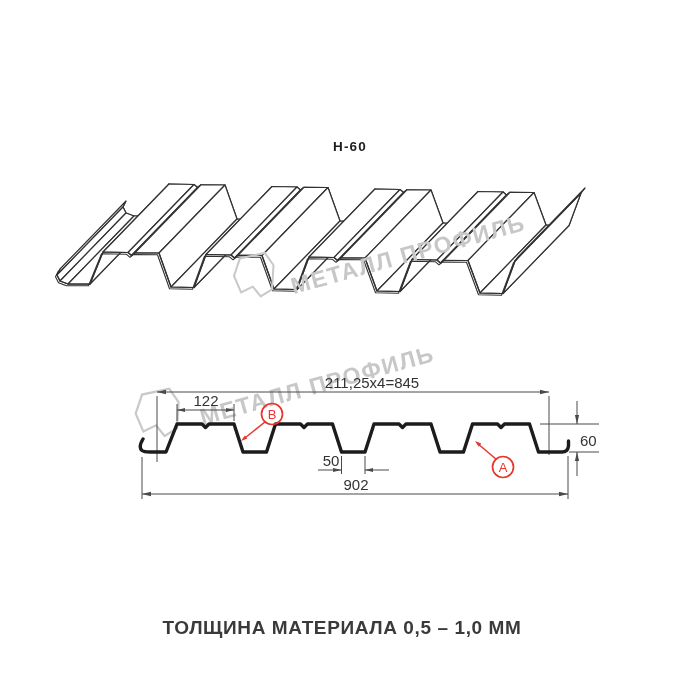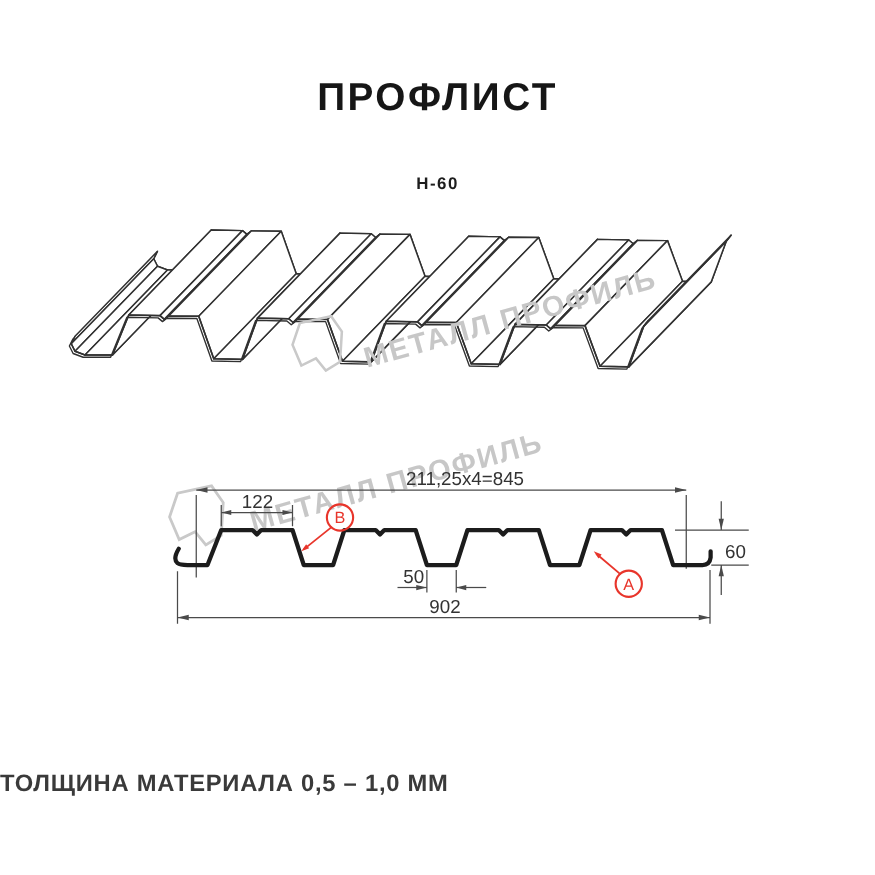--- a/index.html
+++ b/index.html
@@ -9,21 +9,21 @@
   }
   .title{
     position:absolute;left:0;top:60px;width:700px;text-align:center;
     font-size:31px;font-weight:bold;letter-spacing:2px;color:#161616;
   }
   .subtitle{
     position:absolute;left:0;top:101px;width:700px;text-align:center;
     font-size:13.5px;font-weight:bold;letter-spacing:1.2px;color:#1d1d1d;margin-top:38px;
   }
   .footer-note{
-    position:absolute;left:0;top:617px;width:684px;text-align:left;
+    position:absolute;left:0;top:617px;width:684px;text-align:center;
     font-size:19px;font-weight:bold;letter-spacing:0.6px;color:#3a3a3a;
   }
   .wm-text{
     position:absolute;font-size:23px;font-weight:bold;letter-spacing:1.5px;
     color:#c7c7c7;white-space:nowrap;transform:rotate(-15.5deg);transform-origin:0 0;
   }
   .wm-logo{position:absolute;transform:rotate(-15deg);transform-origin:0 0;}
   .wm1-logo{left:224px;top:260px;}
   .wm1-text{left:288px;top:274px;}
   .wm2-logo{left:126px;top:396px;}
@@ -148,16 +148,15 @@
       <text x="272" y="418.7" text-anchor="middle" font-size="13" fill="#e8352b">В</text>
       <line x1="265.5" y1="421.5" x2="243" y2="439.5" stroke="#e8352b" stroke-width="1.5"></line>
       <polygon points="241,441 244.9,435.4 247.3,438.6" fill="#e8352b"></polygon>
       <circle cx="503" cy="467" r="10.5" fill="none" stroke="#e8352b" stroke-width="1.7"></circle>
       <text x="503" y="471.7" text-anchor="middle" font-size="13" fill="#e8352b">А</text>
       <line x1="496.5" y1="459.5" x2="477" y2="443" stroke="#e8352b" stroke-width="1.5"></line>
       <polygon points="475,441 481.3,443.6 478.8,446.7" fill="#e8352b"></polygon>
     </g>
   </svg>
 
-  <div class="title z4">ПРОФЛИСТ</div>
   <div class="subtitle z4">Н-60</div>
   <div class="footer-note z4">ТОЛЩИНА МАТЕРИАЛА 0,5 – 1,0 ММ</div>
 </div>
 
 </body></html>

